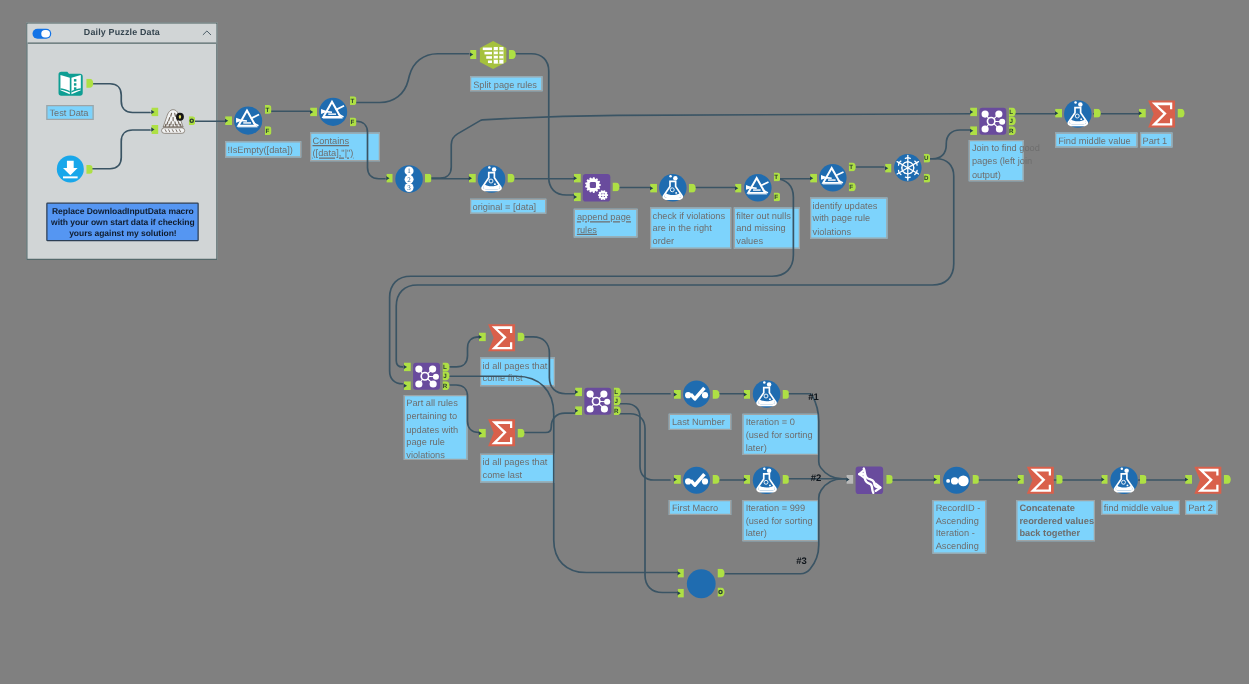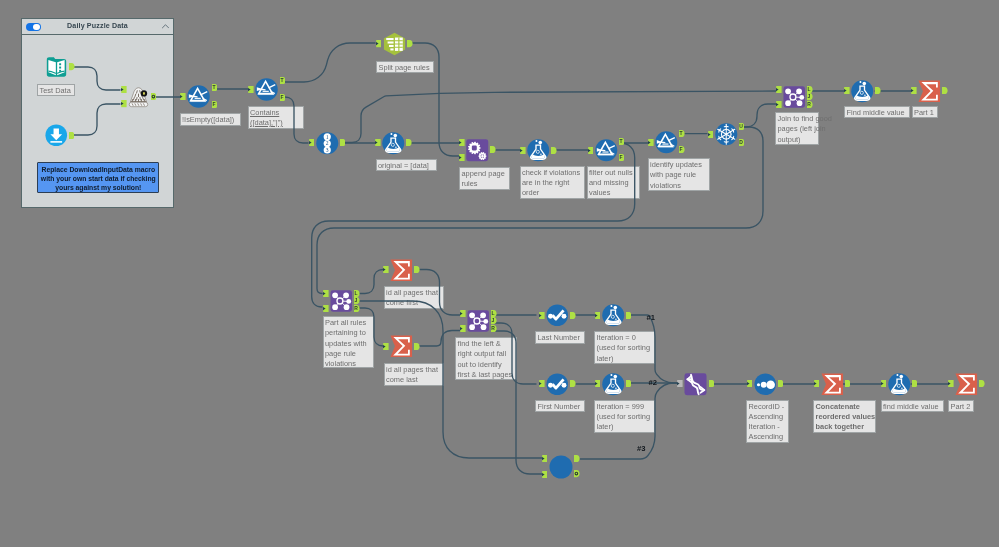--- a/index.html
+++ b/index.html
@@ -11,21 +11,21 @@
   .container-tool{position:absolute;background:#d1d5d6;border:1px solid #56696b;box-sizing:border-box;z-index:0;}
   .container-head{position:absolute;left:0;top:0;right:0;height:16px;background:#d1d5d6;
        border-bottom:1px solid #56696b;box-sizing:border-box;}
   .container-title{position:absolute;left:0;right:0;top:3.4px;text-align:center;font-size:7.1px;
        color:#35454f;font-weight:bold;letter-spacing:0.15px;}
   .toggle{position:absolute;left:4px;top:3.6px;width:15px;height:8.6px;border-radius:4.3px;background:#1273e6;}
   .toggle:after{content:"";position:absolute;right:1px;top:1px;width:6.6px;height:6.6px;border-radius:50%;background:#fff;}
   .chevron{position:absolute;right:4px;top:5px;width:7px;height:4.5px;}
   .node{position:absolute;z-index:4;}
   .node svg{display:block;overflow:visible;}
-  .label{position:absolute;z-index:1;background:#e5e5e5;color:#6e6e6e;font-size:7.4px;line-height:10.2px;
+  .label{position:absolute;z-index:1;background:#7dd3fc;color:#6e6e6e;font-size:7.4px;line-height:10.2px;
      padding:1.2px 1.5px 0;box-sizing:border-box;white-space:pre;font-family:"Liberation Sans",sans-serif;
      border:0.7px solid #9fa4a5;letter-spacing:0.01px;}
   .comment{position:absolute;z-index:1;background:#5596f2;border:1.2px solid #2c3e54;color:#101d2e;
      font-size:6.8px;font-weight:bold;line-height:9.1px;text-align:center;box-sizing:border-box;
      padding:1.6px 2px;white-space:pre-line;border-radius:1px;letter-spacing:-0.02px;}
   .connum{position:absolute;z-index:6;font-size:7.6px;color:#10161c;font-weight:bold;font-family:"Liberation Sans",sans-serif;line-height:8px;}
 </style>
 </head>
 <body>
 
@@ -847,21 +847,21 @@
         <path d="M0 0 L26 0 C46 0 56 16 56 36 C56 56 46 72 26 72 L0 72 Z" fill="#aee044"></path>
         <circle cx="24" cy="36" r="13" fill="none" stroke="#2c4030" stroke-width="11"></circle>
       </svg>
     </div>
     <div class="label" style="left: 37px; top: 83.5px; width: 38px; height: 12.5px;">Test Data</div>
     <div class="label" style="left: 179.5px; top: 113px; width: 61px; height: 12.5px;">!IsEmpty([data])</div>
     <div class="label" style="left: 247.5px; top: 105.5px; width: 56px; height: 23px; text-decoration: underline;">Contains
 ([data],"|")</div>
     <div class="label" style="left: 376px; top: 60.5px; width: 58px; height: 12.5px;">Split page rules</div>
     <div class="label" style="left: 375.5px; top: 158.5px; width: 61px; height: 12.5px;">original = [data]</div>
-    <div class="label" style="left: 459px; top: 166.5px; width: 51px; height: 23px;">append page
+    <div class="label" style="left: 459px; top: 166.5px; width: 51px; height: 23px; text-decoration: underline;">append page
 rules</div>
     <div class="label" style="left: 519.5px; top: 165.5px; width: 65px; height: 33px;">check if violations
 are in the right
 order</div>
     <div class="label" style="left: 586.5px; top: 165.5px; width: 53px; height: 33px;">filter out nulls
 and missing
 values</div>
     <div class="label" style="left: 647.5px; top: 158px; width: 62px; height: 33px;">identify updates
 with page rule
 violations</div>
@@ -872,29 +872,25 @@
     <div class="label" style="left: 911.5px; top: 105.5px; width: 26px; height: 12.5px;">Part 1</div>
     <div class="label" style="left: 322.5px; top: 316px; width: 51px; height: 52px;">Part all rules
 pertaining to
 updates with
 page rule
 violations</div>
     <div class="label" style="left: 383.5px; top: 285.5px; width: 60px; height: 23px;">id all pages that
 come first</div>
     <div class="label" style="left: 383.5px; top: 362.5px; width: 60px; height: 23px;">id all pages that
 come last</div>
-    <div class="label" style="left: 455px; top: 337px; width: 62px; height: 43px;">find the left &amp;
-right output fall
-out to identify
-first &amp; last pages</div>
     <div class="label" style="left: 535px; top: 331px; width: 50px; height: 12.5px;">Last Number</div>
     <div class="label" style="left: 594px; top: 331px; width: 61px; height: 33px;">Iteration = 0
 (used for sorting
 later)</div>
-    <div class="label" style="left: 535px; top: 399.5px; width: 50px; height: 12.5px;">First Number</div>
+    <div class="label" style="left: 535px; top: 399.5px; width: 50px; height: 12.5px;">First Macro</div>
     <div class="label" style="left: 594px; top: 399.5px; width: 61px; height: 33px;">Iteration = 999
 (used for sorting
 later)</div>
     <div class="label" style="left: 746px; top: 399.5px; width: 43px; height: 43px;">RecordID -
 Ascending
 Iteration -
 Ascending</div>
     <div class="label" style="left: 813px; top: 399.5px; width: 63px; height: 33px; font-weight: bold;">Concatenate
 reordered values
 back together</div>

